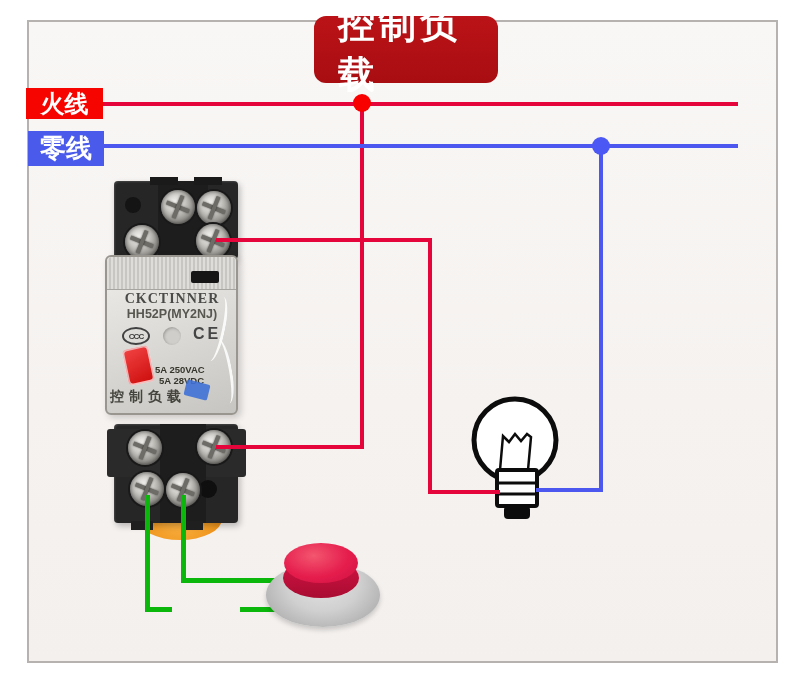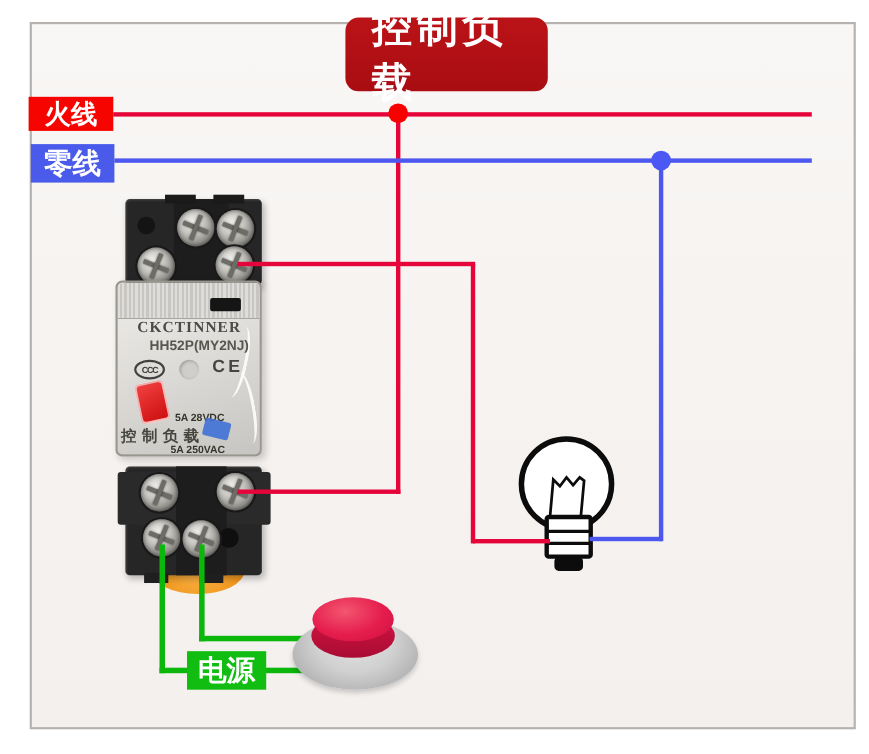--- a/index.html
+++ b/index.html
@@ -58,32 +58,32 @@
 
   .relay-body{left:105px;top:255px;width:133px;height:160px;border:2px solid #98968f;border-radius:6px;
               background:linear-gradient(160deg,#eeede9 0%,#dddcd8 45%,#c6c5c1 100%);
               box-shadow:3px 3px 7px rgba(0,0,0,.18);z-index:8;box-sizing:border-box;}
   .relay-cap{left:107px;top:257px;width:129px;height:32px;border-radius:5px 5px 0 0;
              background:repeating-linear-gradient(90deg,#deddda 0 2px,#c7c6c2 2px 4px);
              border-bottom:1px solid #a7a5a0;z-index:9;}
   .relay-slot{left:191px;top:271px;width:28px;height:12px;background:#151515;border-radius:2px;z-index:10;}
   .relay-brand{left:110px;top:291px;width:124px;text-align:center;font-size:14px;font-weight:bold;
                letter-spacing:1px;color:#4a4a48;z-index:10;font-family:Liberation Serif, serif;}
-  .relay-model{left:108px;top:307px;width:128px;text-align:left;font-size:12.5px;font-weight:bold;
-               color:#57564f;z-index:10;margin-left:28px;}
+  .relay-model{left:108px;top:307px;width:128px;text-align:center;font-size:12.5px;font-weight:bold;
+               color:#57564f;z-index:10;}
   .ccc-logo{left:122px;top:327px;width:28px;height:18px;border:2px solid #414141;border-radius:50%;
             display:flex;align-items:center;justify-content:center;font-size:8px;font-weight:bold;
             letter-spacing:-1px;color:#3a3a3a;z-index:10;box-sizing:border-box;}
   .vent-circle{left:163px;top:327px;width:18px;height:18px;border-radius:50%;background:#cfcecb;
                box-shadow:inset 1px 1px 3px rgba(0,0,0,.25);z-index:10;}
   .ce-mark{left:193px;top:325px;font-size:16px;font-weight:700;letter-spacing:3px;color:#454545;z-index:10;}
   .red-indicator{left:125px;top:347px;width:27px;height:37px;border-radius:5px;
                  background:linear-gradient(160deg,#f04040,#ce0f0f);border:2px solid rgba(255,255,255,.65);
                  transform:rotate(-12deg);z-index:10;box-sizing:border-box;}
-  .rating1{left:155px;top:364px;font-size:9.5px;font-weight:bold;color:#35352c;z-index:10;margin-top:40px;}
+  .rating1{left:155px;top:364px;font-size:9.5px;font-weight:bold;color:#35352c;z-index:10;}
   .rating2{left:159px;top:375px;font-size:9.5px;font-weight:bold;color:#35352c;z-index:10;}
   .blue-patch{left:185px;top:382px;width:24px;height:16px;background:#3f71d6;border-radius:2px;
               transform:rotate(14deg);opacity:.9;z-index:10;}
   .relay-type{left:110px;top:388px;width:122px;font-size:14px;font-weight:bold;letter-spacing:5px;
               color:rgba(45,45,38,.85);z-index:10;}
   .wire-decor{position:absolute;width:14px;height:66px;border-right:3px solid rgba(255,255,255,.85);
               border-radius:50%;z-index:9;}
 
   
   .bulb-svg{left:455px;top:383px;z-index:10;}
@@ -173,21 +173,18 @@
   <div class="abs btn-base"></div>
   <div class="abs btn-dome-side"></div>
   <div class="abs btn-dome-top"></div>
 
   <div class="abs wire-label lbl-neutral">
     <span>零线</span>
   </div>
   <div class="abs wire-label lbl-live">
     <span>火线</span>
   </div>
-  <div class="abs wire-label lbl-power">
-    <span>电源</span>
-  </div>
 
   <div class="abs banner">
     <span>控制负载</span>
   </div>
 
 </div>
 
 </body></html>

